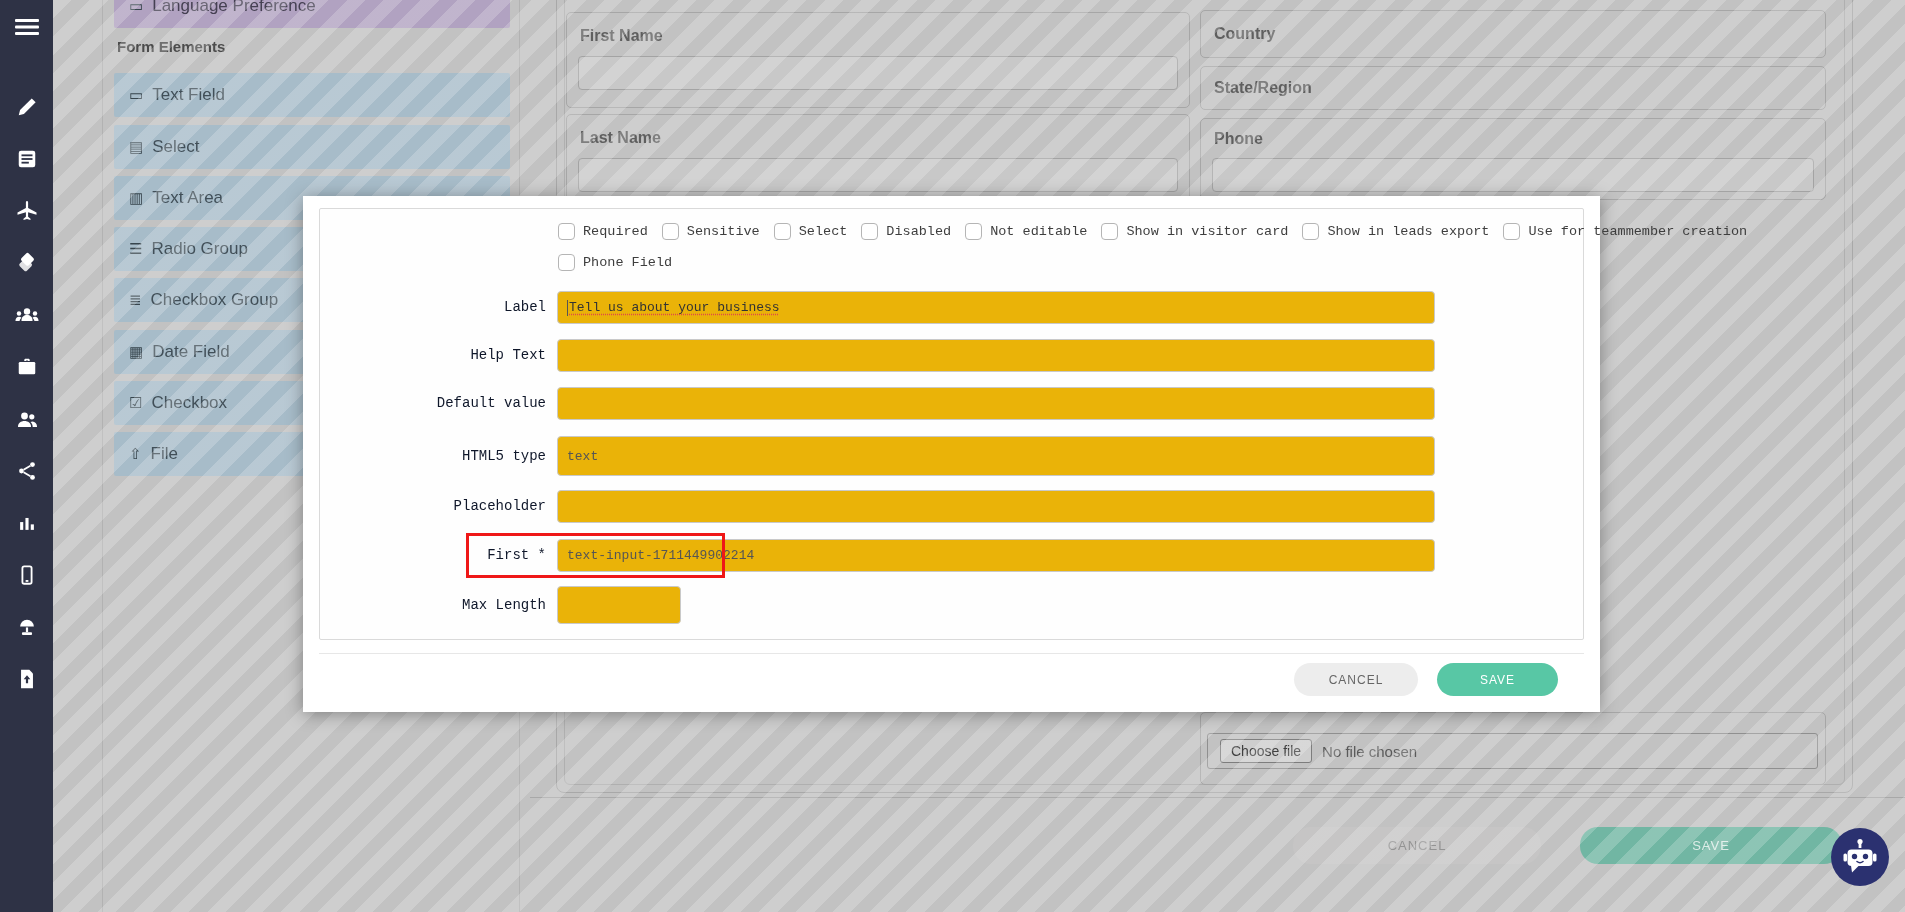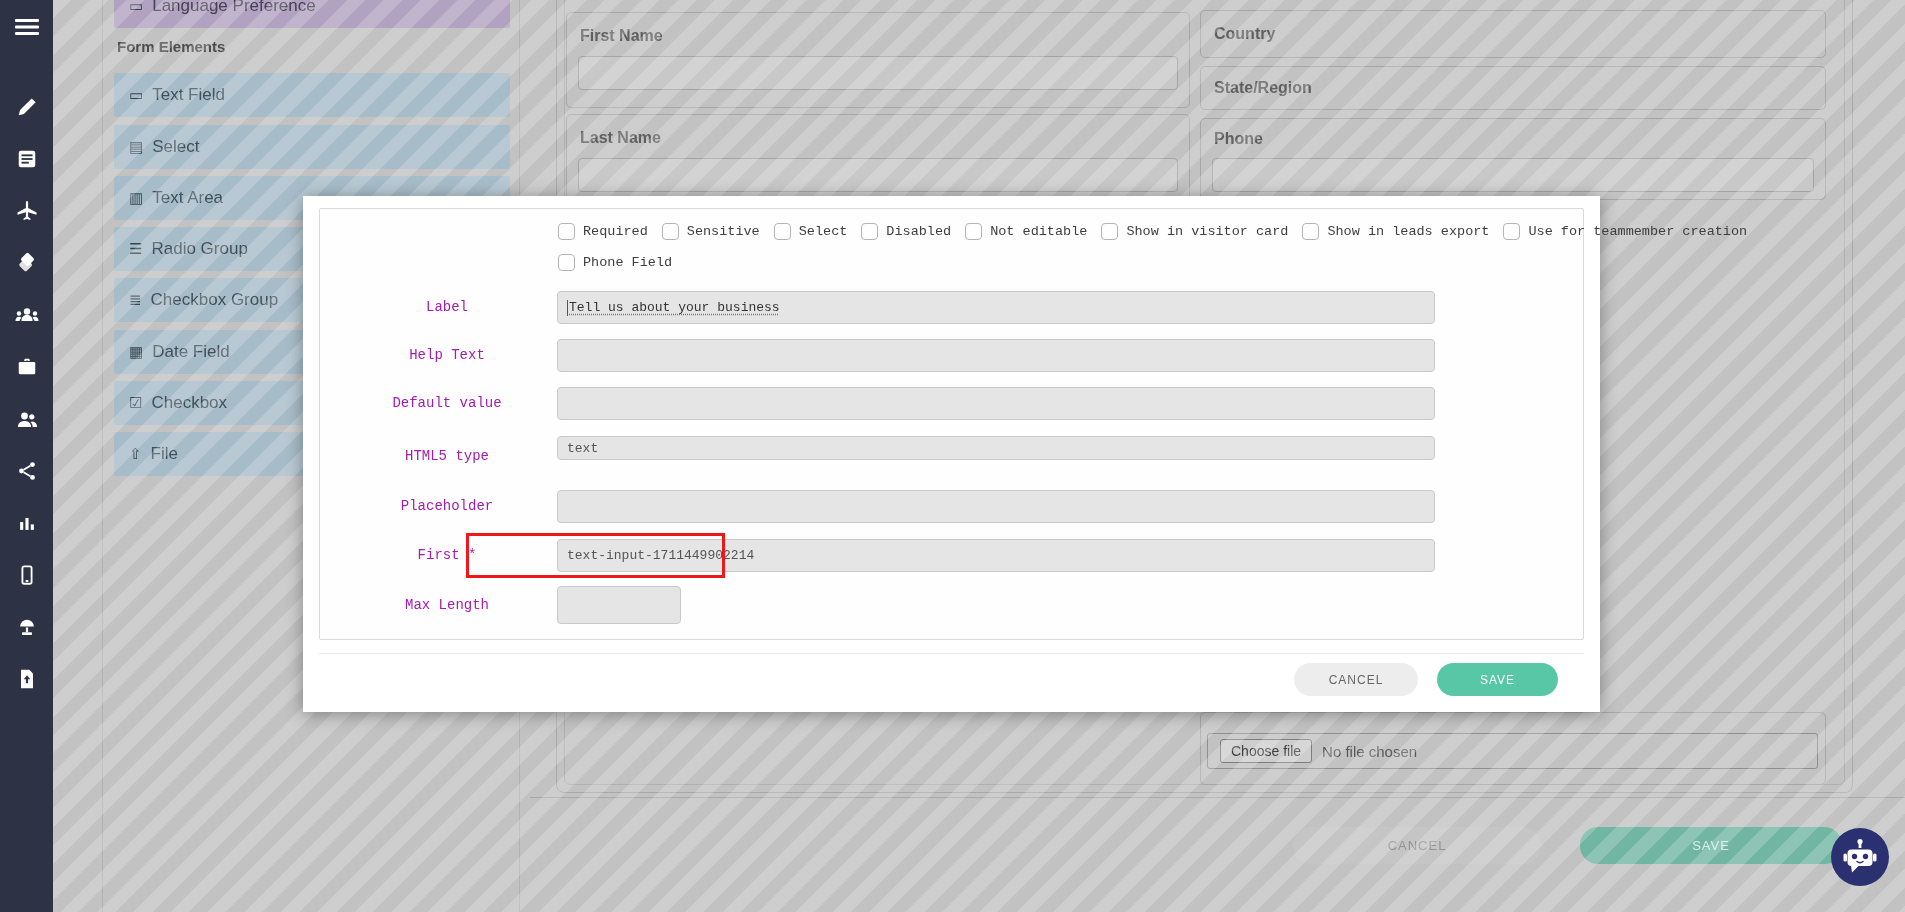--- a/index.html
+++ b/index.html
@@ -94,29 +94,29 @@
   .cb-row.r2 { top:45px; }
   .cb-item { display:flex; align-items:center; margin-right:14px; cursor:pointer; }
   .cb-box {
     width:17px; height:17px; background:#fff; border:1px solid #b5b5b5;
     border-radius:4px; margin-right:8px; flex:0 0 auto;
   }
   .cb-label { font-size:13.5px; color:#3e3e3e; white-space:nowrap; }
 
   .frow { position:absolute; left:0; height:33px; }
   .frow .rlabel {
-    position:absolute; left:16px; width:222px; text-align:center; font-size:14px;
-    color:#a21caf; line-height:33px; padding-right:0;
+    position:absolute; left:4px; width:222px; text-align:right; font-size:14px;
+    color:#0f172a; line-height:33px; padding-right:0;
   }
   .frow .rinput {
     position:absolute; left:237px; width:878px; height:33px;
-    background:#e5e5e5; border:1px solid #c9c9c9; border-radius:4px;
+    background:#eab308; border:1px solid #c9c9c9; border-radius:4px;
     display:flex; align-items:center; padding:0 9px; font-size:13px; color:#444;
   }
-  .frow.tall .rinput { height:24px; }
+  .frow.tall .rinput { height:40px; }
   .frow.small .rinput { width:124px; height:38px; }
   .caret { display:inline-block; width:1px; height:16px; background:#555; margin-right:1px; }
   .spellcheck { text-decoration: underline dotted #e04848; text-underline-offset:3px; color:#333; }
   .muted-val { color:#555; }
 
   .modal-divider { position:absolute; left:16px; right:16px; top:457px; height:1px; background:#e7e7e7; }
   .m-btn {
     position:absolute; top:467px; height:33px; border-radius:17px; border:none;
     display:flex; align-items:center; justify-content:center;
     font-size:12px; letter-spacing:1px; cursor:pointer;

